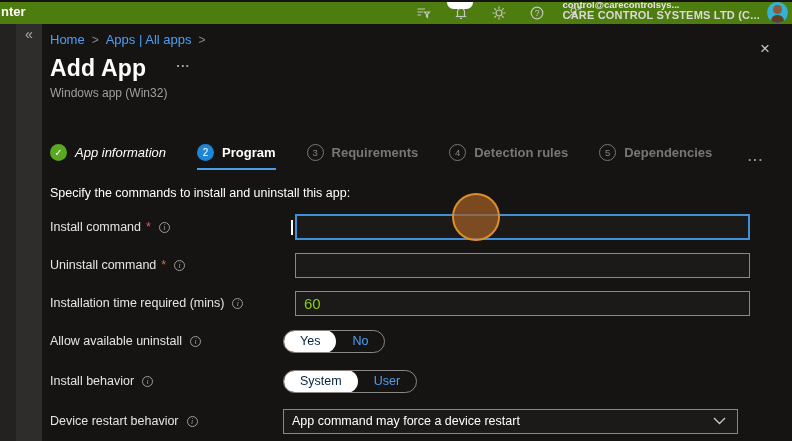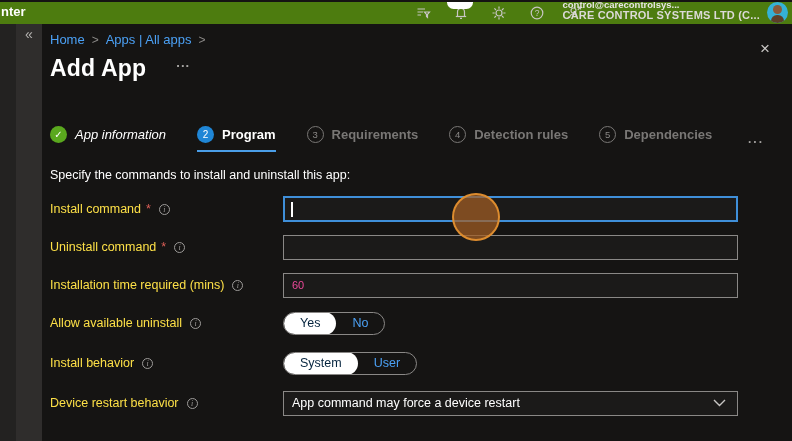--- a/index.html
+++ b/index.html
@@ -57,29 +57,29 @@
   .step.upcoming .step-circle { border:1px solid #797775; color:#8a8886; font-size:9.5px; }
   .step.upcoming .step-label { color:#797775; font-size:13px;font-weight:bold; }
   .steps-more { margin-left:auto; padding-right:28px; color:#a19f9d; font-size:12px;
                 font-weight:bold; letter-spacing:2px; align-self:center; }
 
   
   .intro { margin-top:16px; color:#fff; font-size:12.5px; }
   .form { margin-top:14px; }
   .form-row { display:flex; align-items:center; min-height:26px; margin-bottom:12px; }
   .label-cell { width:233px; flex:none; display:flex; align-items:center; gap:5px; }
-  .field-label { color:#fde047; font-size:12.5px; }
+  .field-label { color:#e5e5e5; font-size:12.5px; }
   .req { color:#dd5f57; font-size:12.5px; }
   .info-icon { width:11px; height:11px; border:1px solid #9d9b99; border-radius:50%; color:#9d9b99;
                font-size:8px; font-family:"Liberation Serif", serif; font-style:italic;
                display:flex; align-items:center; justify-content:center; margin-left:3px; flex:none; }
 
   .text-input { width:455px; height:25px; background:#1b1a19; border:1px solid #8a8886;
-                color:#ec4899; font-size:11px; padding:0 8px; outline:none;
-                font-family:"Liberation Sans", sans-serif; }
+                color:#84cc16; font-size:15px; padding:0 8px; outline:none;
+                font-family:"Liberation Sans", sans-serif;margin-left:12px; }
   .input-wrap { position:relative; width:455px; }
   .input-wrap .text-input { width:455px; }
   .focused { border:2px solid #3f8fd9; height:26px; }
   .caret { position:absolute; left:8px; top:6px; width:1.5px; height:15px; background:#fff; }
 
   .toggle { display:inline-flex; align-items:center; border:1px solid #8a8886; border-radius:12px;
             height:23px; overflow:hidden; }
   .toggle-opt { font-size:12.5px; padding:0 16px; height:23px; display:flex; align-items:center;
                 color:#4ba0f4; }
   .toggle-opt.selected { background:#ffffff; border-radius:12px; color:#05243e; height:23px; }
@@ -155,20 +155,21 @@
     <span class="crumb">Home</span>
     <span class="crumb-sep">&gt;</span>
     <span class="crumb">Apps | All apps</span>
     <span class="crumb-sep">&gt;</span>
   </div>
 
   <div class="title-row">
     <span class="page-title">Add App</span>
     <span class="title-more">...</span>
   </div>
+  <div class="subtitle">Windows app (Win32)</div>
 
   <div class="steps">
     <div class="step done">
       <span class="step-circle">✓</span>
       <span class="step-label">App information</span>
     </div>
     <div class="step active">
       <span class="step-circle">2</span>
       <span class="step-label">Program</span>
     </div>

